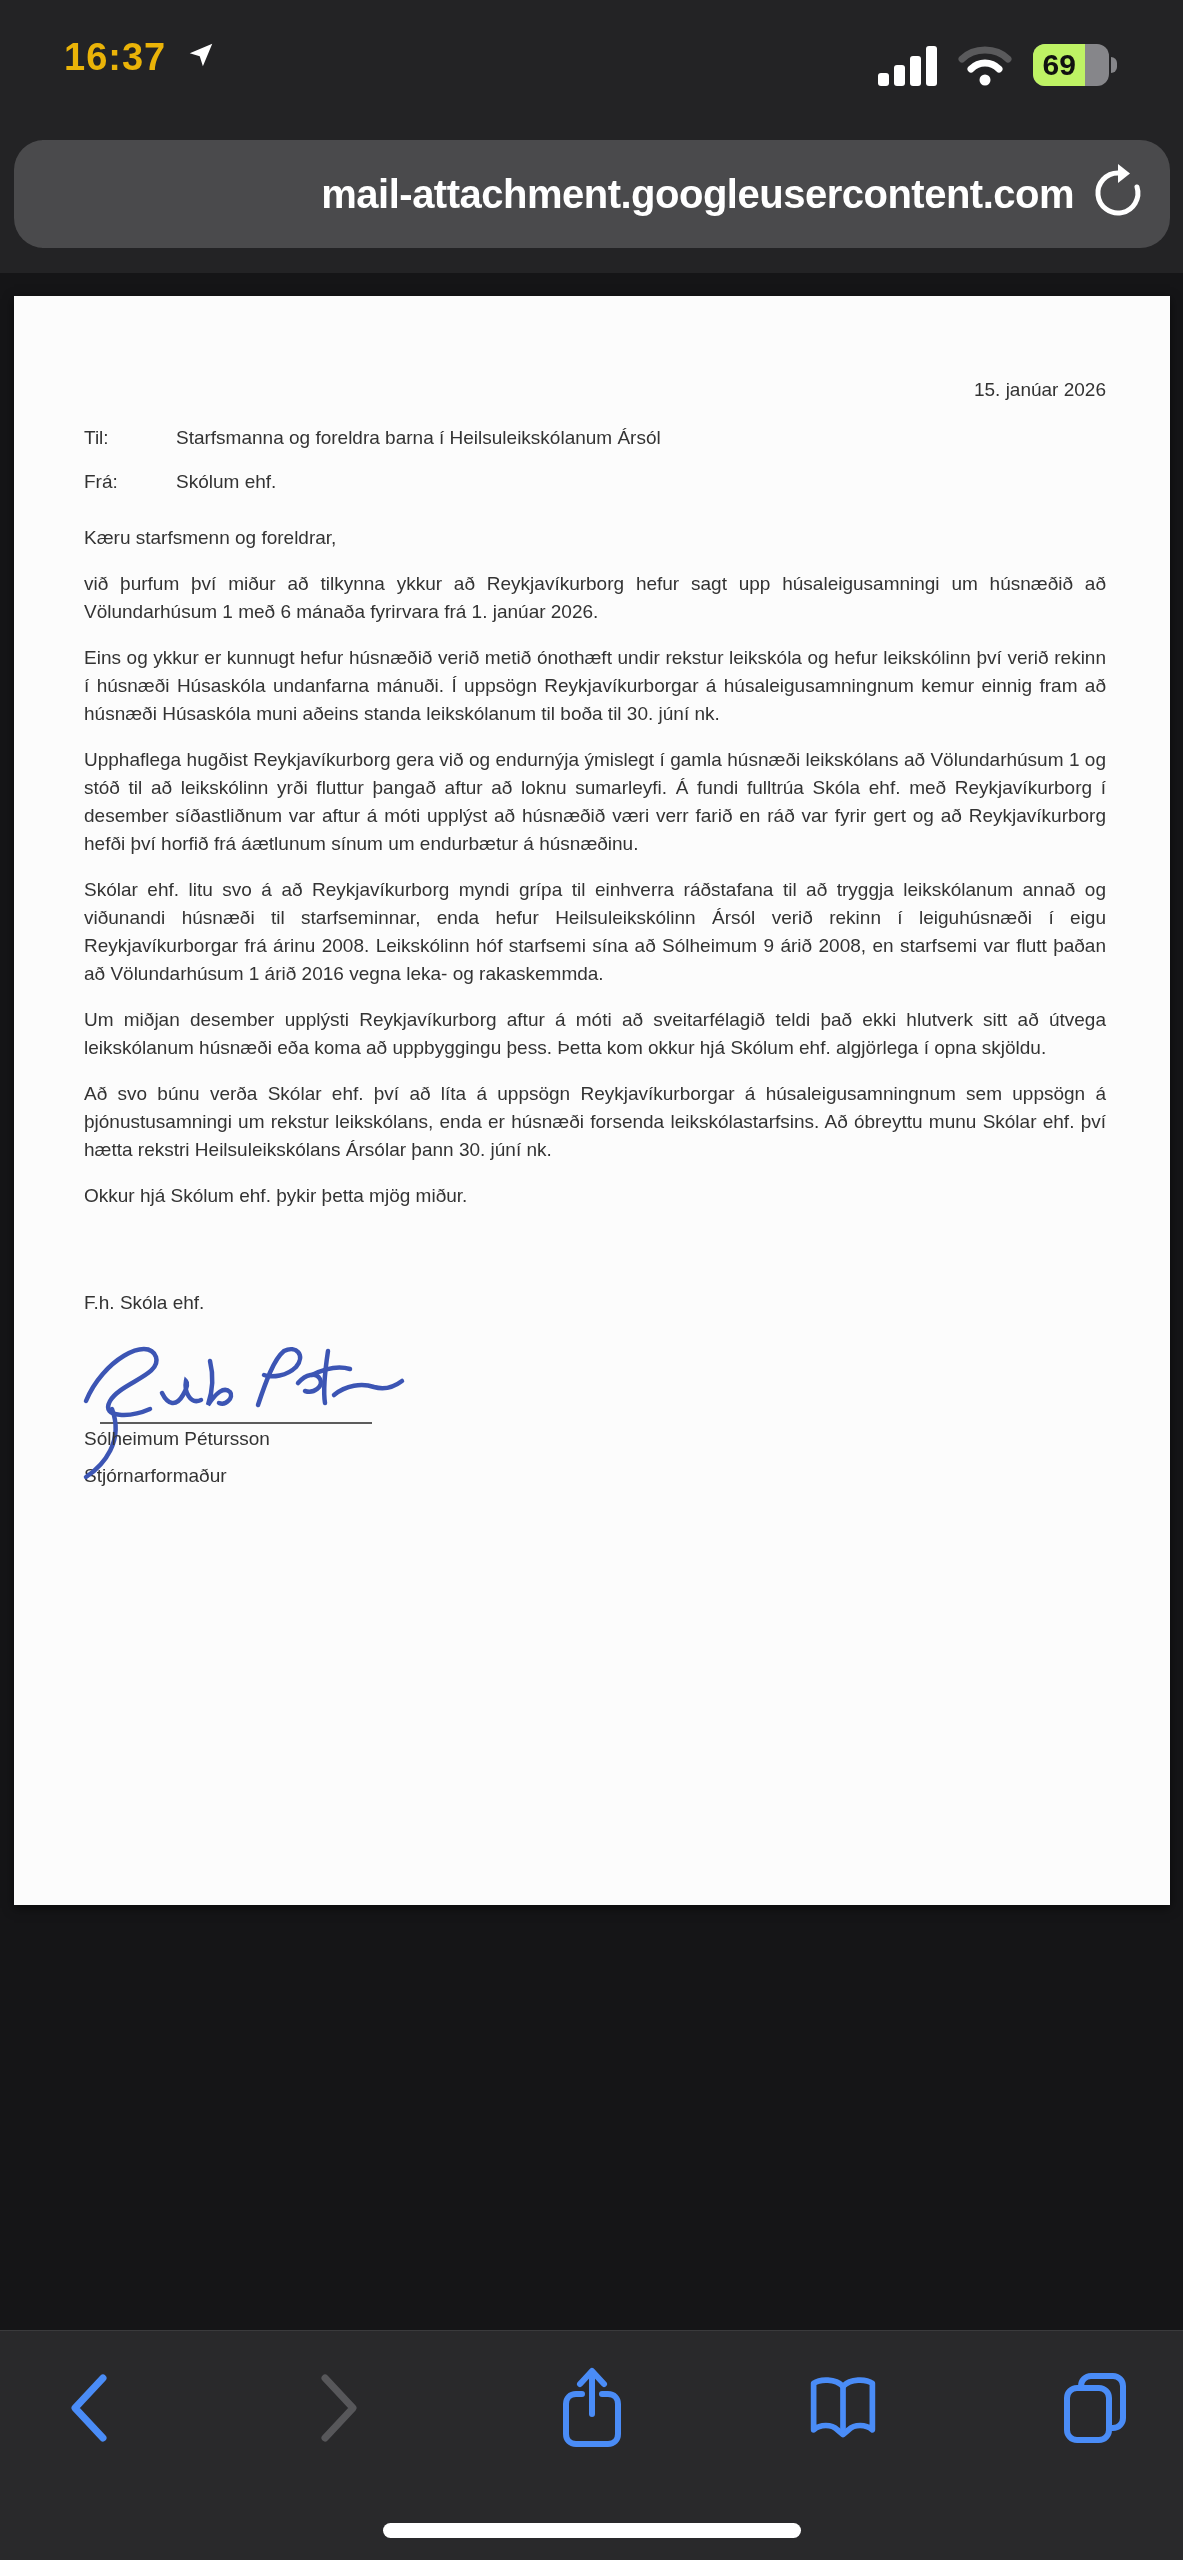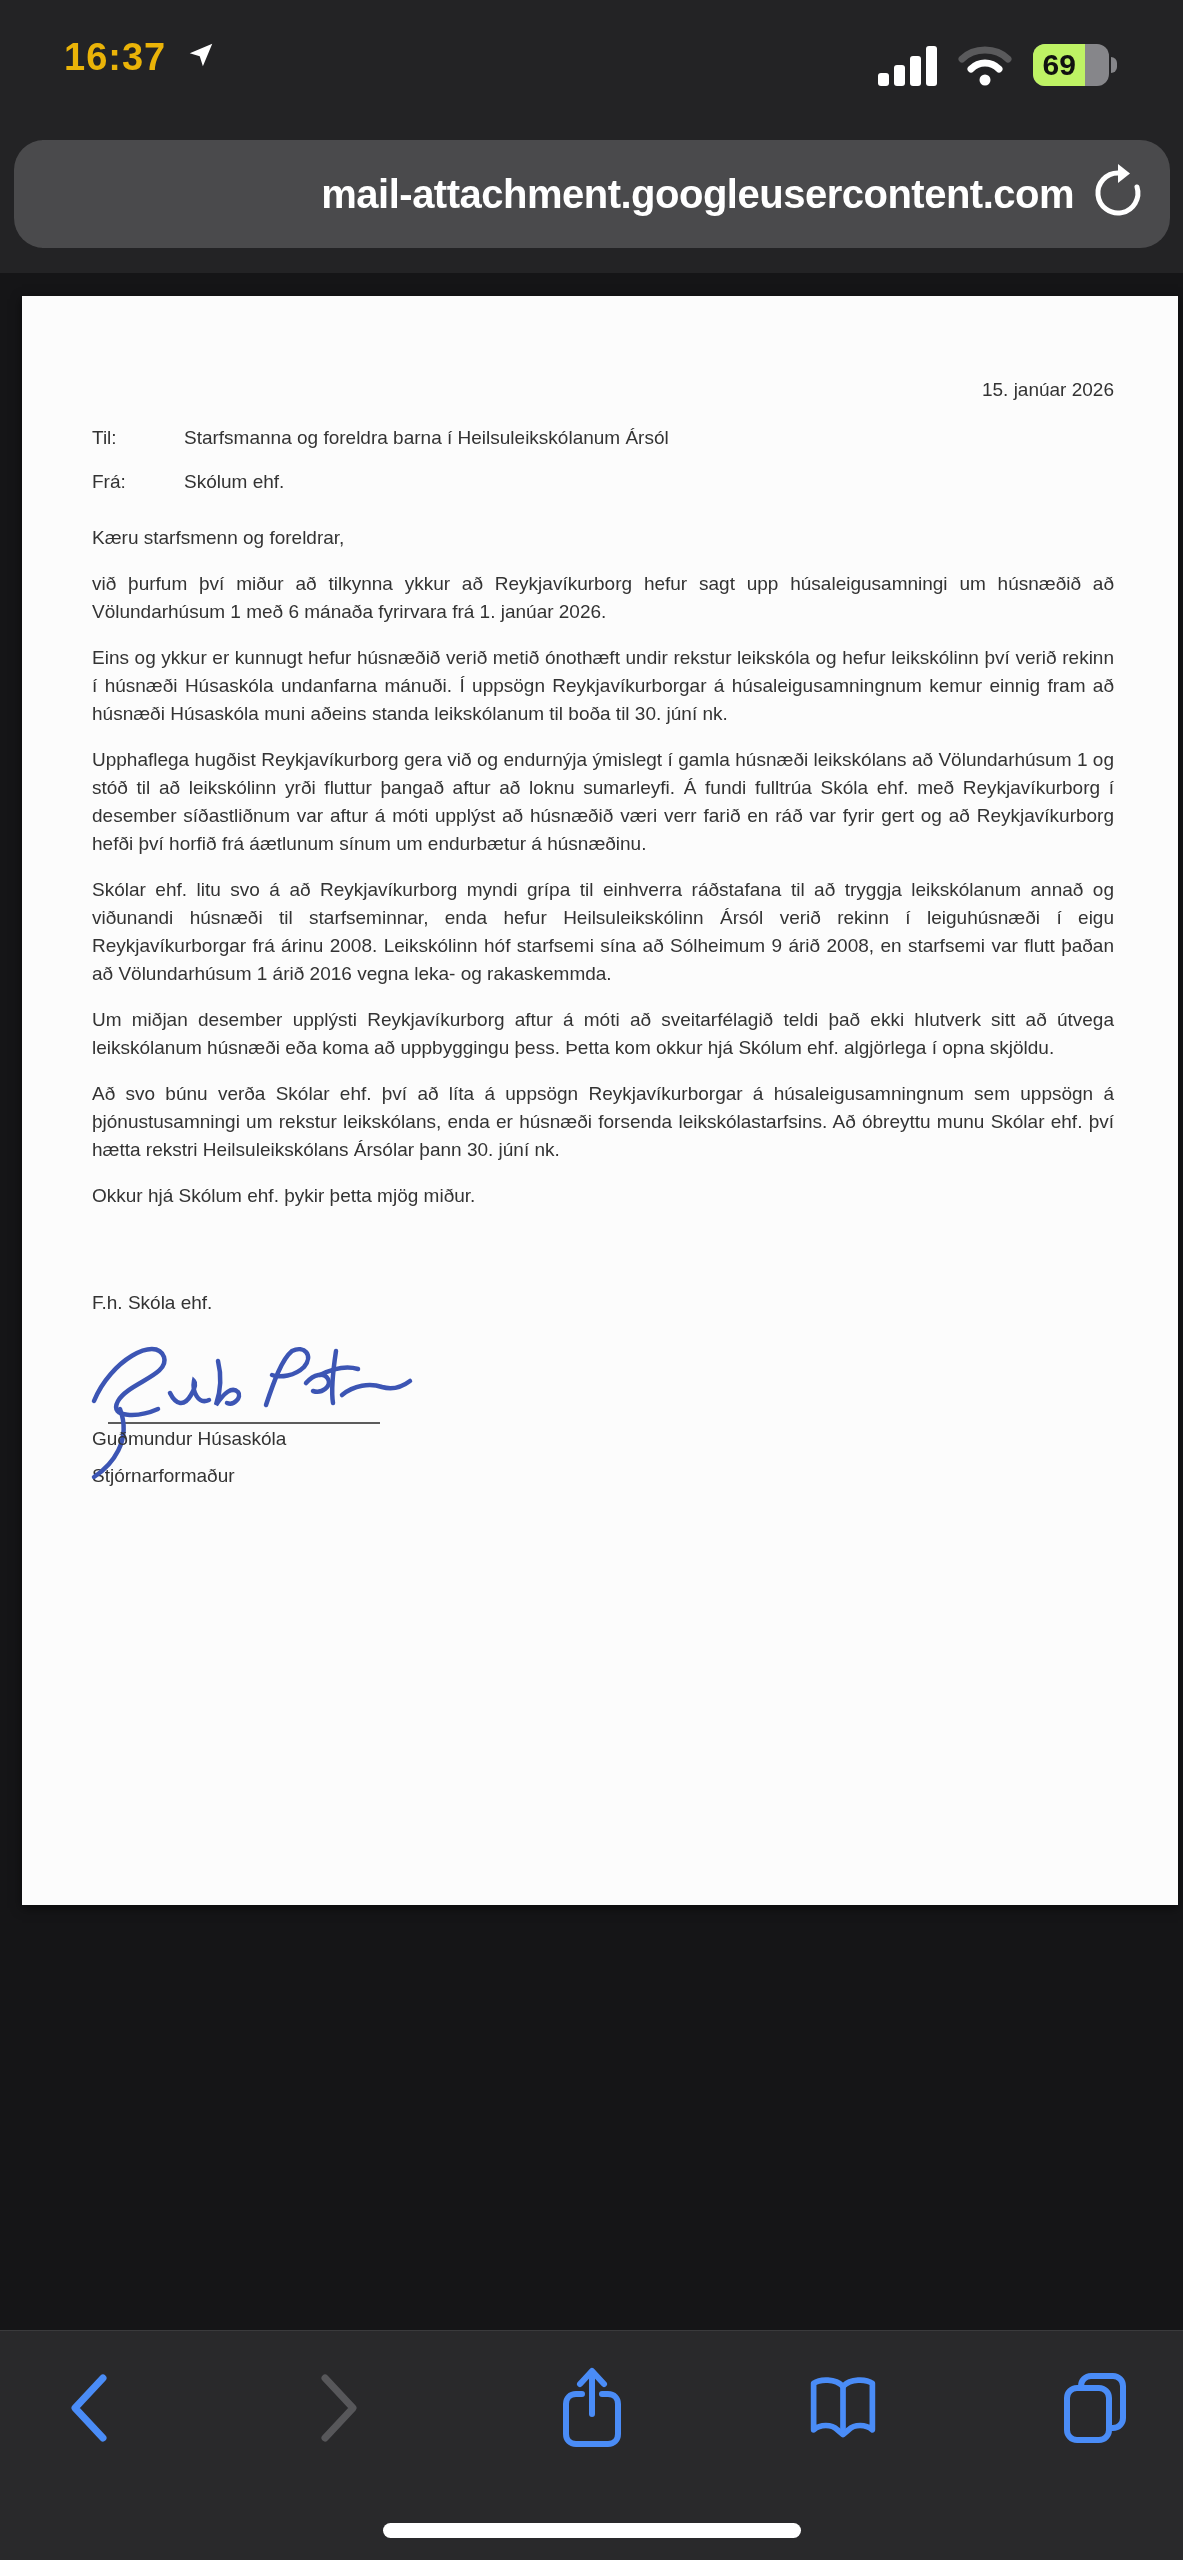--- a/index.html
+++ b/index.html
@@ -56,21 +56,21 @@
     letter-spacing:-0.5px;
   }
   .url-fade {
     position:absolute; left:0; top:0; bottom:0; width:90px;
     background:linear-gradient(to right, #4a4a4c 35%, rgba(74,74,76,0));
   }
   .reload { margin-right:26px; flex:0 0 auto; }
 
   
   .page {
-    position:absolute; left:22px; top:296px; width:1156px; height:1609px;
+    position:absolute; left:14px; top:296px; width:1156px; height:1609px;
     background:#fcfcfc; box-shadow:0 3px 10px rgba(0,0,0,0.55);
   }
   .page-inner {
     padding:80px 64px 0 70px;
     color:#333333; font-size:19px; line-height:28px;
   }
   .doc-date { text-align:right; margin-bottom:20px; }
   .addr-row { display:flex; margin-top:16px; }
   .addr-label { width:92px; flex:0 0 auto; }
   .greeting { margin-top:28px; }
@@ -183,21 +183,21 @@
             <path d="M188 82 C 196 58, 204 36, 214 28 C 226 22, 236 32, 226 44 C 217 53, 202 55, 194 52"></path>
             <path d="M228 60 C 236 51, 246 49, 250 56 C 254 63, 244 71, 235 68"></path>
             <path d="M258 28 C 255 48, 253 68, 255 80"></path>
             <path d="M242 52 C 256 45, 270 43, 280 46"></path>
             <path d="M264 72 C 276 62, 292 60, 304 64 C 314 67, 324 64, 332 58"></path>
           </g>
         </svg>
       </span>
     </div>
 
-    <div class="sig-name">Guðmundur Húsaskóla</div>
+    <div class="sig-name">Sólheimum Pétursson</div>
     <div class="sig-title">Stjórnarformaður</div>
   </div>
 </div>
 
 <div class="toolbar">
   <div class="toolbar-icons">
     <span class="tb-btn">
       <svg width="46" height="72" viewBox="0 0 46 72">
         <polyline points="38,6 10,36 38,66" fill="none" stroke="#4a8cf7" stroke-width="7" stroke-linecap="round" stroke-linejoin="round"></polyline>
       </svg>

